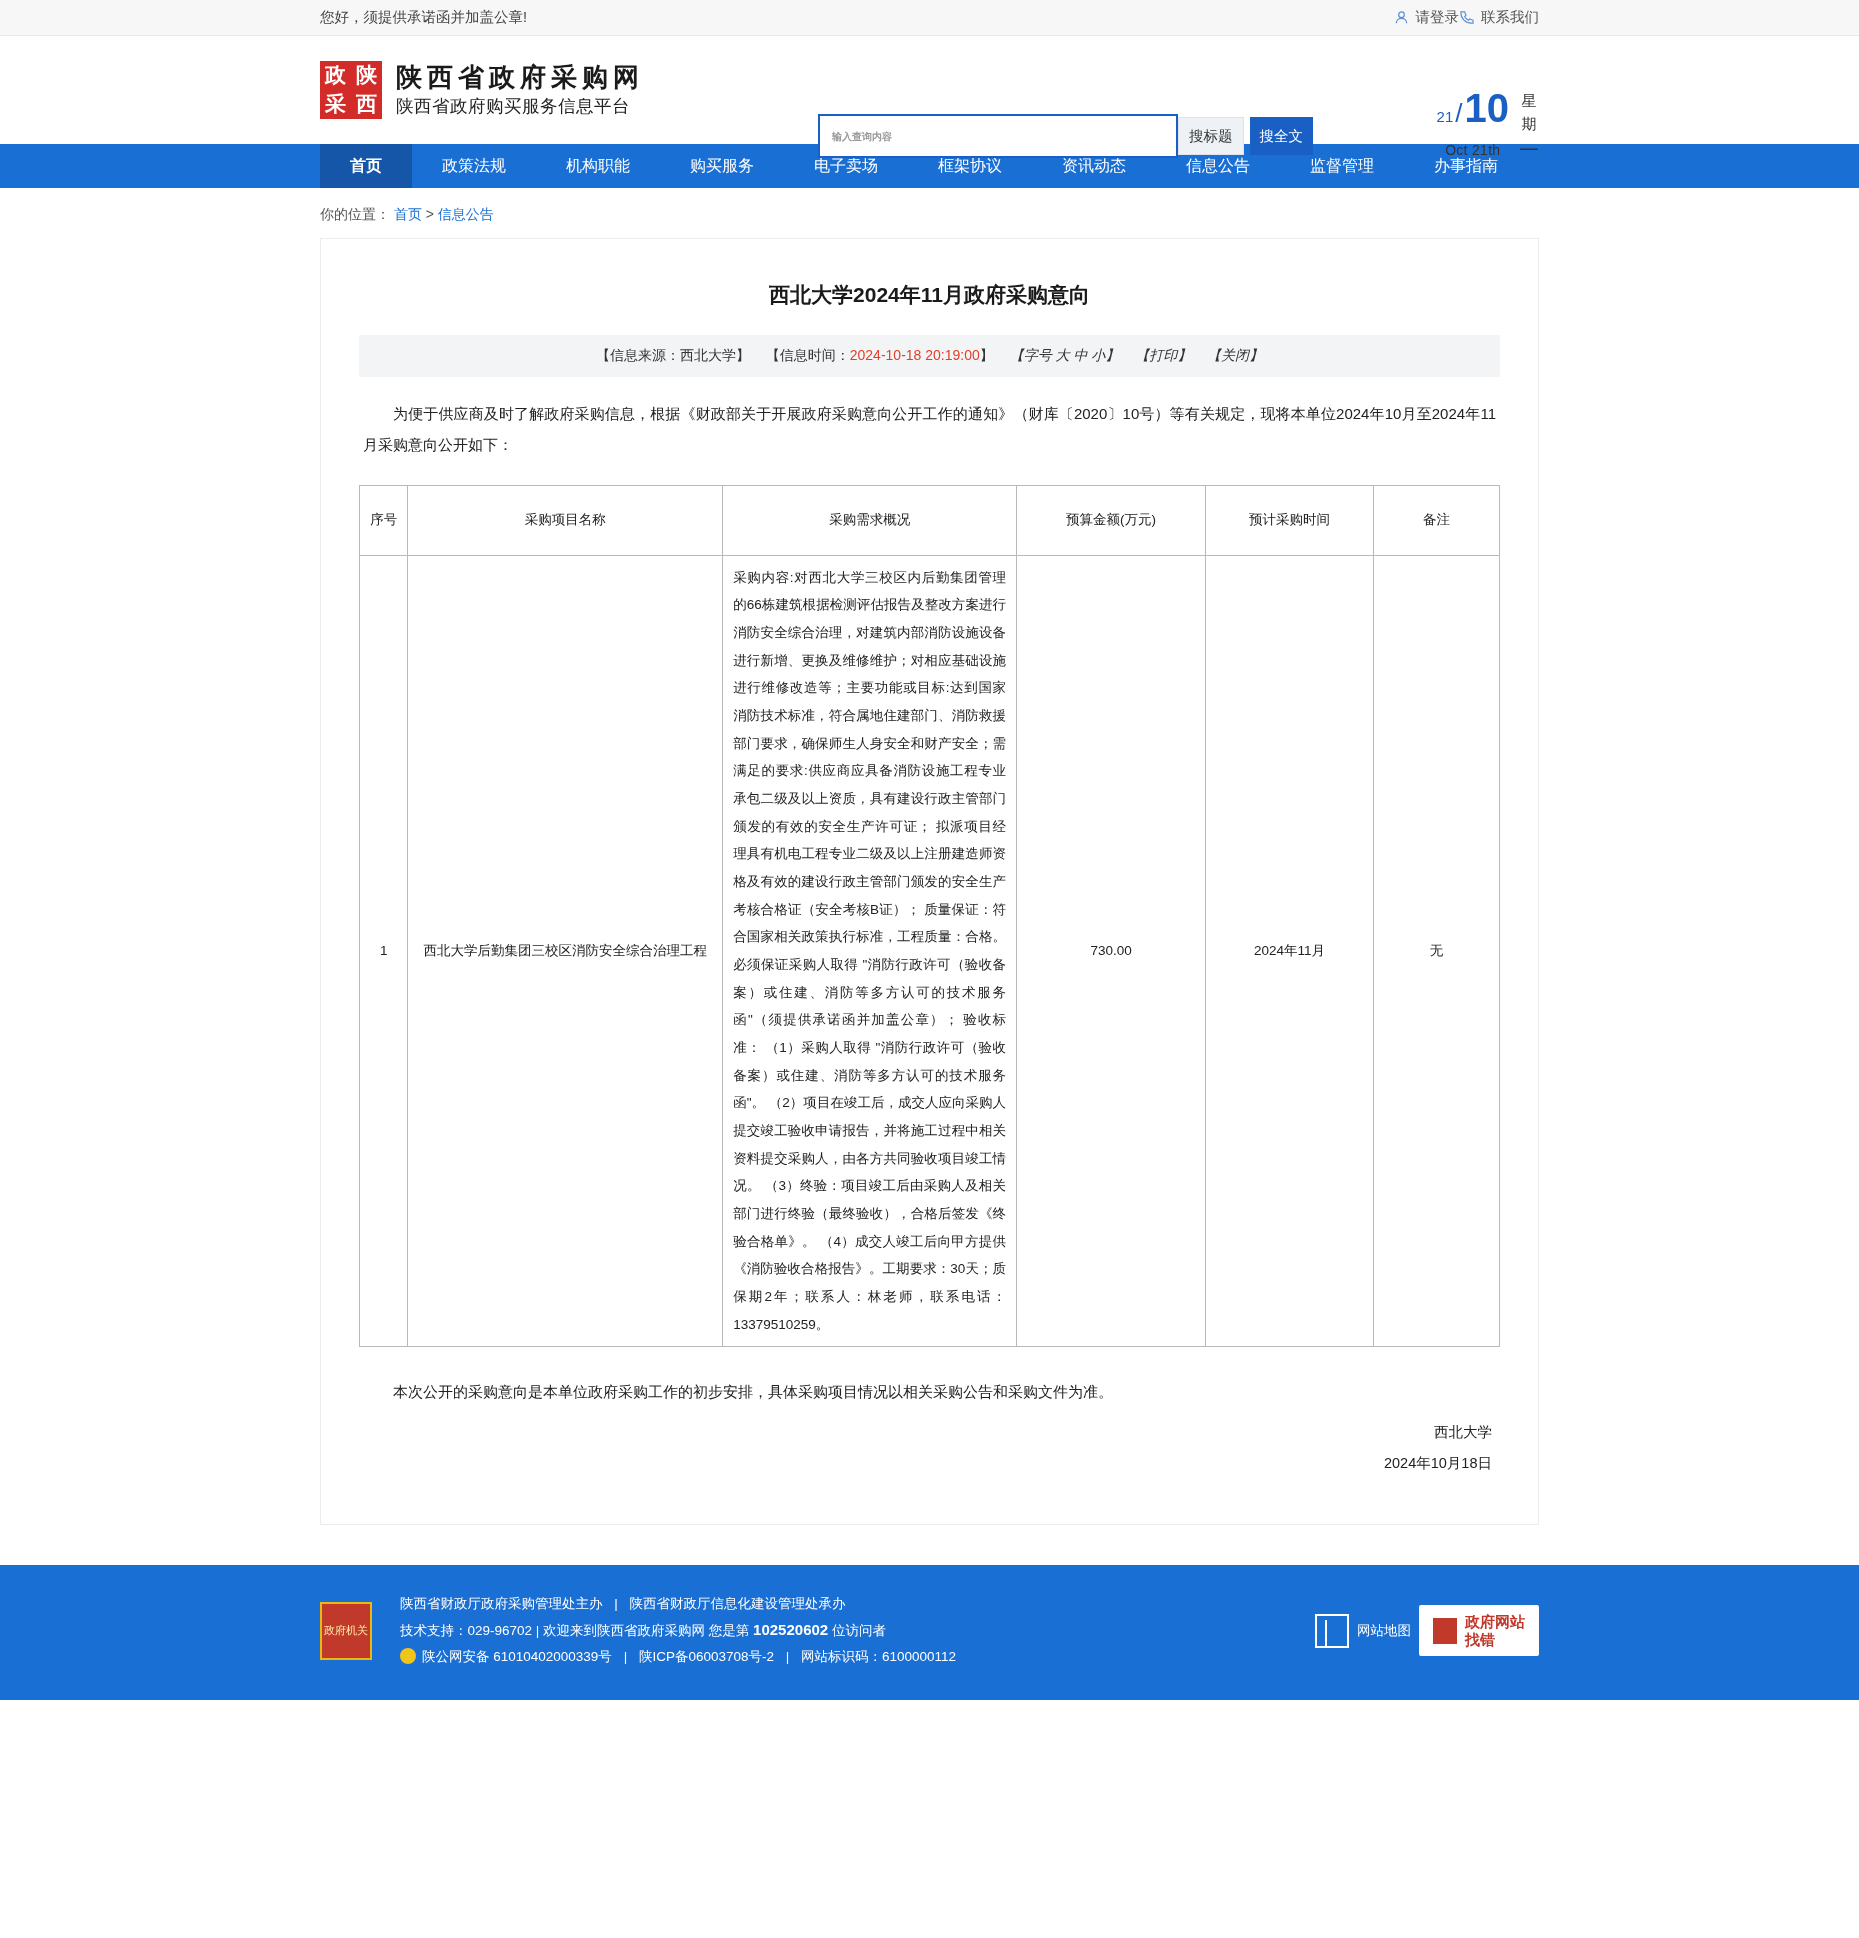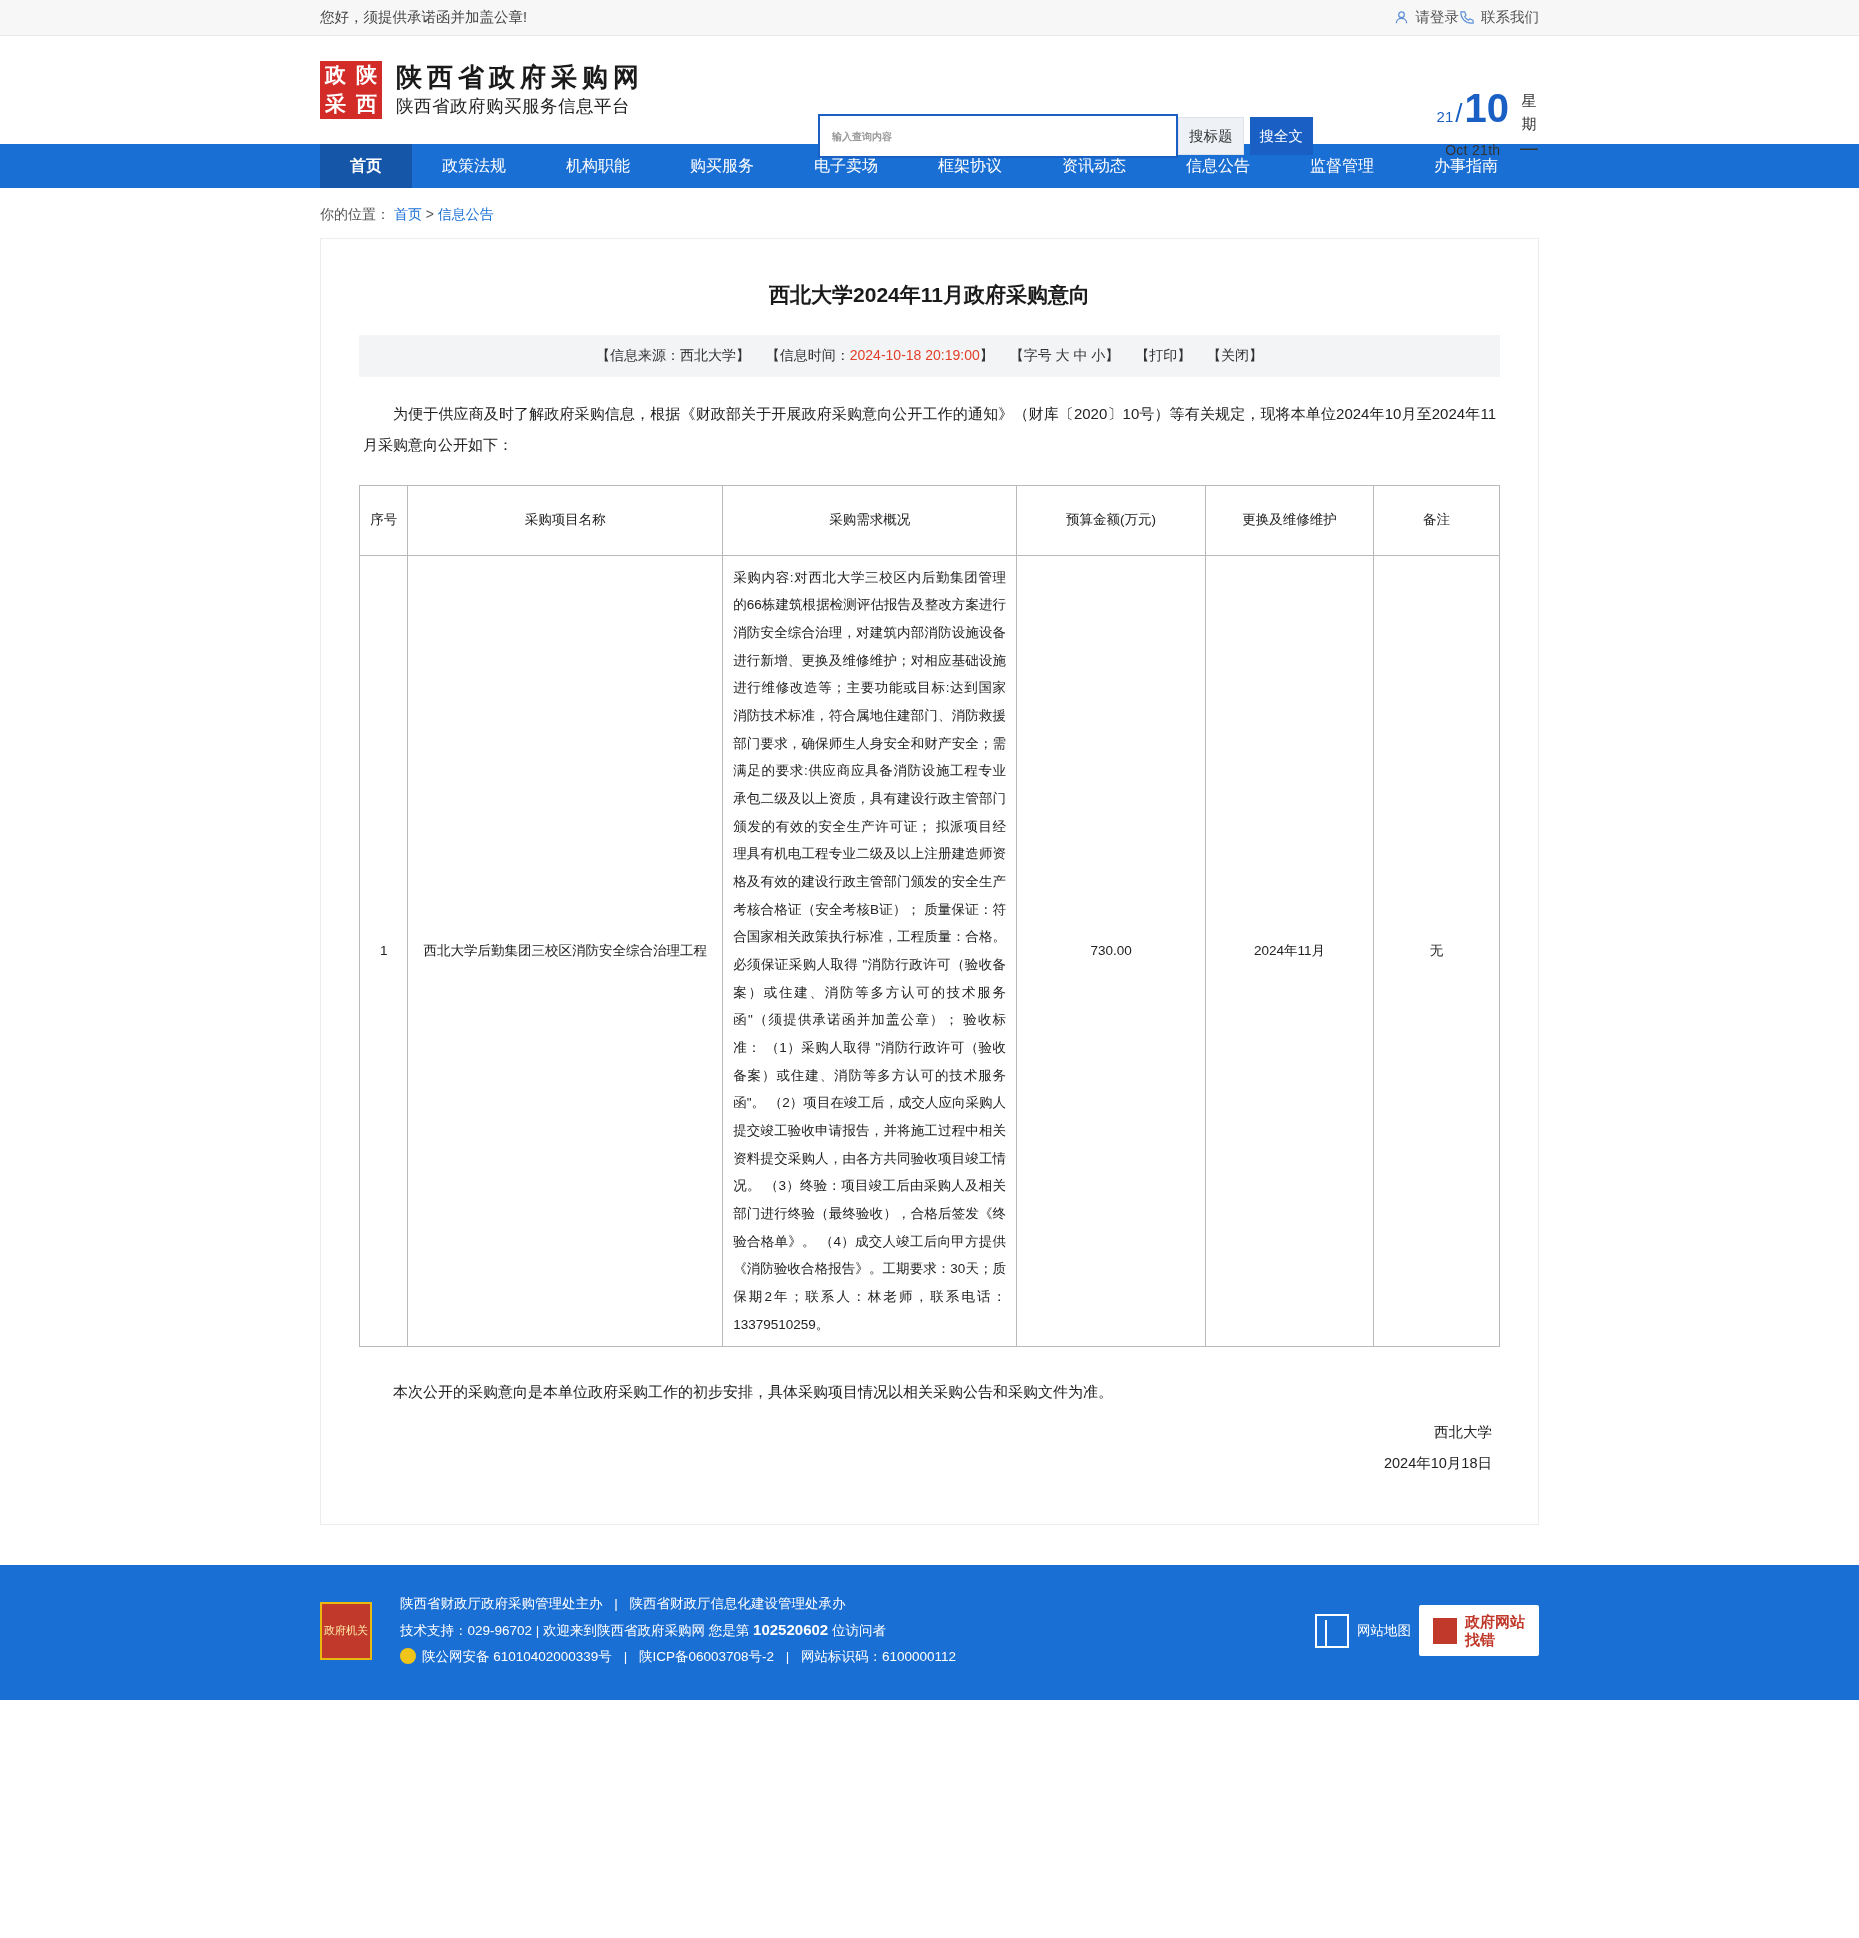--- a/index.html
+++ b/index.html
@@ -110,21 +110,21 @@
   .doc-title {
     text-align:center; font-size: 21px; font-weight:bold; color:#1a1a1a;
     padding: 8px 0 26px;
   }
   .meta-bar {
     background:#f2f4f6; text-align:center; padding: 12px 0;
     font-size: 14px; color:#333;
   }
   .meta-bar .time { color:#e2402a; }
   .meta-bar .sep { padding: 0 6px; }
-  .meta-bar a { color:#333; text-decoration:none; }
+  .meta-bar a { color:#333; text-decoration:none;font-style:italic; }
 
   .para {
     font-size: 15px; line-height: 2.05; color:#222; text-indent: 2em;
     padding: 22px 4px 18px;
     text-align: justify;
   }
 
   table.tbl { border-collapse: collapse; width: 100%; margin: 6px 0 4px; }
   table.tbl th, table.tbl td {
     border: 1px solid #b9b9b9; font-size: 13.5px; color:#222;
@@ -263,21 +263,21 @@
 
       <div class="para">为便于供应商及时了解政府采购信息，根据《财政部关于开展政府采购意向公开工作的通知》（财库〔2020〕10号）等有关规定，现将本单位2024年10月至2024年11月采购意向公开如下：</div>
 
       <table class="tbl">
         <thead>
           <tr>
             <th style="width:46px;">序号</th>
             <th style="width:300px;">采购项目名称</th>
             <th style="width:280px;">采购需求概况</th>
             <th style="width:180px;">预算金额(万元)</th>
-            <th style="width:160px;">更换及维修维护</th>
+            <th style="width:160px;">预计采购时间</th>
             <th style="width:120px;">备注</th>
           </tr>
         </thead>
         <tbody>
           <tr>
             <td class="c">1</td>
             <td class="name">西北大学后勤集团三校区消防安全综合治理工程</td>
             <td class="desc">采购内容:对西北大学三校区内后勤集团管理的66栋建筑根据检测评估报告及整改方案进行消防安全综合治理，对建筑内部消防设施设备进行新增、更换及维修维护；对相应基础设施进行维修改造等；主要功能或目标:达到国家消防技术标准，符合属地住建部门、消防救援部门要求，确保师生人身安全和财产安全；需满足的要求:供应商应具备消防设施工程专业承包二级及以上资质，具有建设行政主管部门颁发的有效的安全生产许可证； 拟派项目经理具有机电工程专业二级及以上注册建造师资格及有效的建设行政主管部门颁发的安全生产考核合格证（安全考核B证）； 质量保证：符合国家相关政策执行标准，工程质量：合格。必须保证采购人取得 "消防行政许可（验收备案）或住建、消防等多方认可的技术服务函"（须提供承诺函并加盖公章）； 验收标准： （1）采购人取得 "消防行政许可（验收备案）或住建、消防等多方认可的技术服务函"。 （2）项目在竣工后，成交人应向采购人提交竣工验收申请报告，并将施工过程中相关资料提交采购人，由各方共同验收项目竣工情况。 （3）终验：项目竣工后由采购人及相关部门进行终验（最终验收），合格后签发《终验合格单》。 （4）成交人竣工后向甲方提供《消防验收合格报告》。工期要求：30天；质保期2年；联系人：林老师，联系电话：13379510259。</td>
             <td class="c">730.00</td>
             <td class="c">2024年11月</td>

